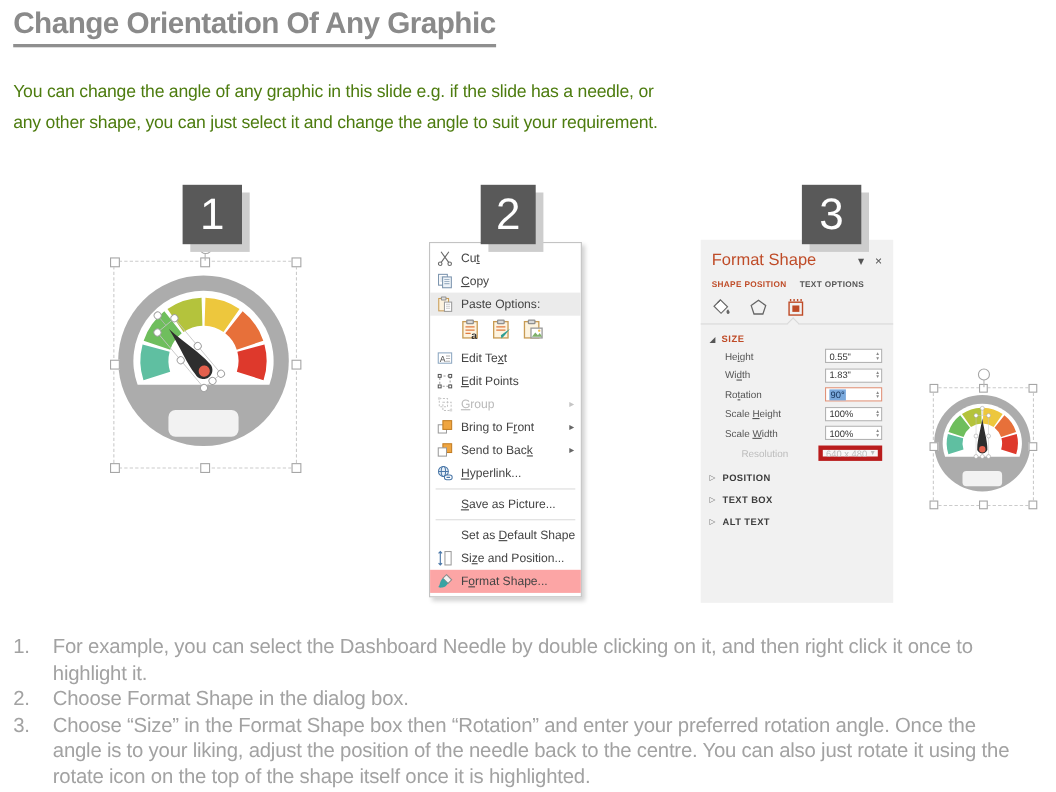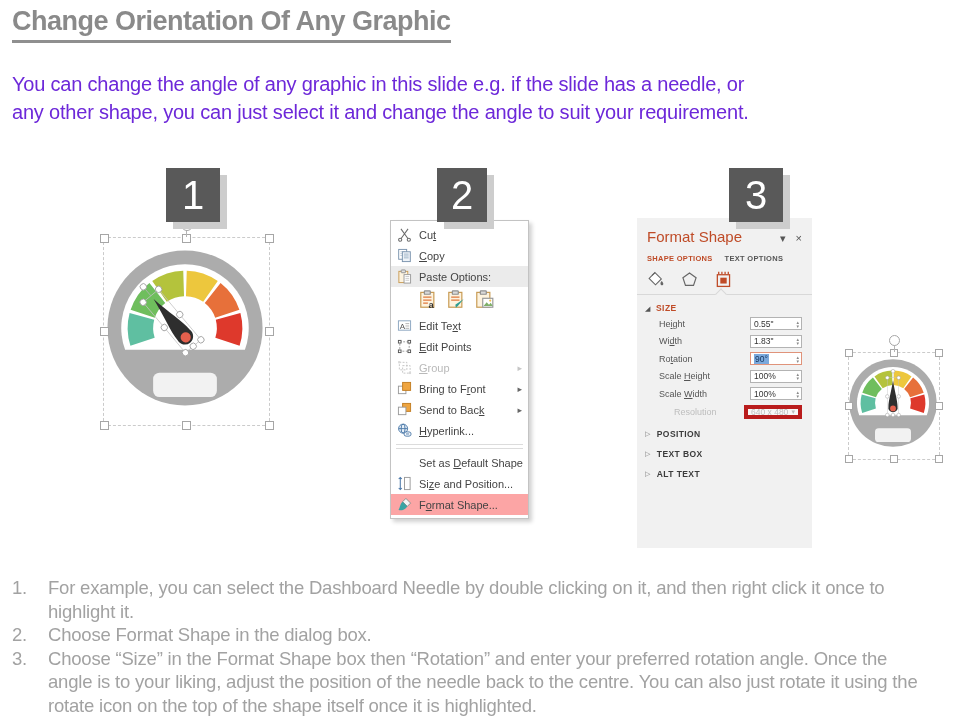--- a/index.html
+++ b/index.html
@@ -2,21 +2,21 @@
 <html><head>
 <meta charset="utf-8">
 <style>
   html,body{margin:0;padding:0}
   body{width:960px;height:720px;background:#fff;position:relative;overflow:hidden;
        font-family:"Liberation Sans","DejaVu Sans",sans-serif;}
   .abs{position:absolute}
 
   .title{left:12px;top:6px;font-size:27px;font-weight:bold;color:#8a8a8a;
          border-bottom:3px solid #8f8f8f;padding-bottom:3px;letter-spacing:-0.5px}
-  .intro{left:12px;top:70px;font-size:20px;color:#6d28d9;line-height:28px;letter-spacing:-0.2px}
+  .intro{left:12px;top:70px;font-size:16px;color:#4d7c0f;line-height:28px;letter-spacing:-0.2px}
 
   .numbox{width:54px;height:54px;background:#595959;box-shadow:7px 7px 0 #cdcdcd;color:#fff;
           font-size:40px;display:flex;align-items:center;justify-content:center;z-index:5}
   #nb1{left:166px;top:168px}
   #nb2{left:437px;top:168px;width:50px}
   #nb3{left:729px;top:168px}
 
   .selbox{border:1px dashed #cbcbcb;z-index:2}
   #selbox-large{left:103px;top:237px;width:165px;height:187px}
   #selbox-small{left:848px;top:352px;width:90px;height:106px}
@@ -259,20 +259,24 @@
           <circle cx="6.5" cy="6" r="4.8" fill="#e8f0f8" stroke="#4a77a8"></circle>
           <ellipse cx="6.5" cy="6" rx="2.1" ry="4.8" fill="none" stroke="#4a77a8"></ellipse>
           <path d="M1.7 6 h9.6" stroke="#4a77a8" fill="none"></path>
           <rect x="7.5" y="9.5" width="7.5" height="4.5" rx="2.2" fill="#fff" stroke="#4a77a8"></rect>
           <path d="M9.5 11.7 h3.5" stroke="#4a77a8" fill="none"></path>
         </svg>
       </span>
       <span class="mi-label"><u>H</u>yperlink...</span>
     </div>
     <div class="menu-sep"></div>
+    <div class="menu-item">
+      <span class="mi-icon"></span>
+      <span class="mi-label"><u>S</u>ave as Picture...</span>
+    </div>
     <div class="menu-sep"></div>
     <div class="menu-item">
       <span class="mi-icon"></span>
       <span class="mi-label">Set as <u>D</u>efault Shape</span>
     </div>
     <div class="menu-item">
       <span class="mi-icon">
         <svg width="15" height="15" viewBox="0 0 16 16">
           <path d="M3.5 1.5 v13 M1.8 3.2 L3.5 1.5 L5.2 3.2 M1.8 12.8 L3.5 14.5 L5.2 12.8" fill="none" stroke="#4a77a8" stroke-width="1.1"></path>
           <rect x="8" y="1.5" width="6" height="13" fill="#fff" stroke="#9a9a9a"></rect>
@@ -293,21 +297,21 @@
 
 <div class="abs panel">
   <div class="panel-hdr">
     <span class="panel-title">Format Shape</span>
     <span class="panel-ctrls">
       <span>▾</span>
       <span>×</span>
     </span>
   </div>
   <div class="tabs">
-    <span class="tab active">SHAPE OPTIONS</span>
+    <span class="tab active">SHAPE POSITION</span>
     <span class="tab">TEXT OPTIONS</span>
   </div>
   <div class="ticons">
       <span class="ticon"><svg width="17" height="17" viewBox="0 0 16 16">
           <path d="M7.5 1.5 L13.5 7.5 L8 13 L2 7 Z" fill="#fff" stroke="#666"></path>
           <path d="M7.5 1.5 L4.8 4.2" stroke="#666" fill="none"></path>
           <path d="M14 9.5 c1.2 1.8 1.9 2.8 0.9 3.7 c-0.9 0.8 -2 0 -2.2 -1.2 c-0.2 -1 0.5 -1.7 1.3 -2.5 z" fill="#666"></path>
         </svg></span>
       <span class="ticon"><svg width="17" height="17" viewBox="0 0 16 16">
           <path d="M8 1.8 L14.2 6.4 L11.8 13.6 L4.2 13.6 L1.8 6.4 Z" fill="none" stroke="#666" stroke-width="1.1"></path>

